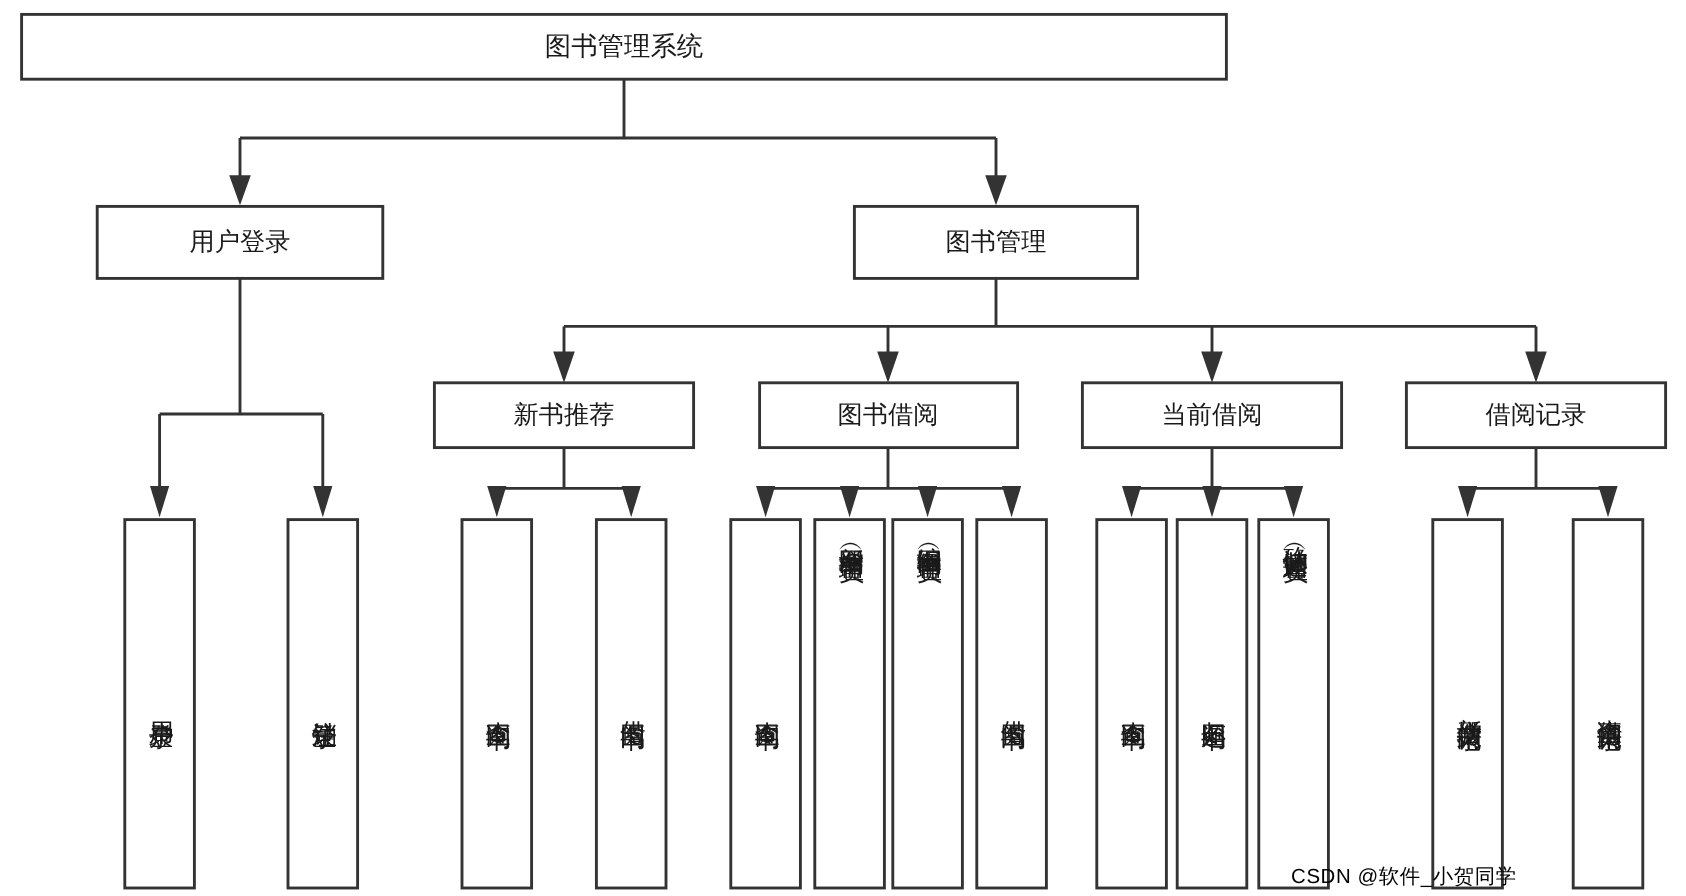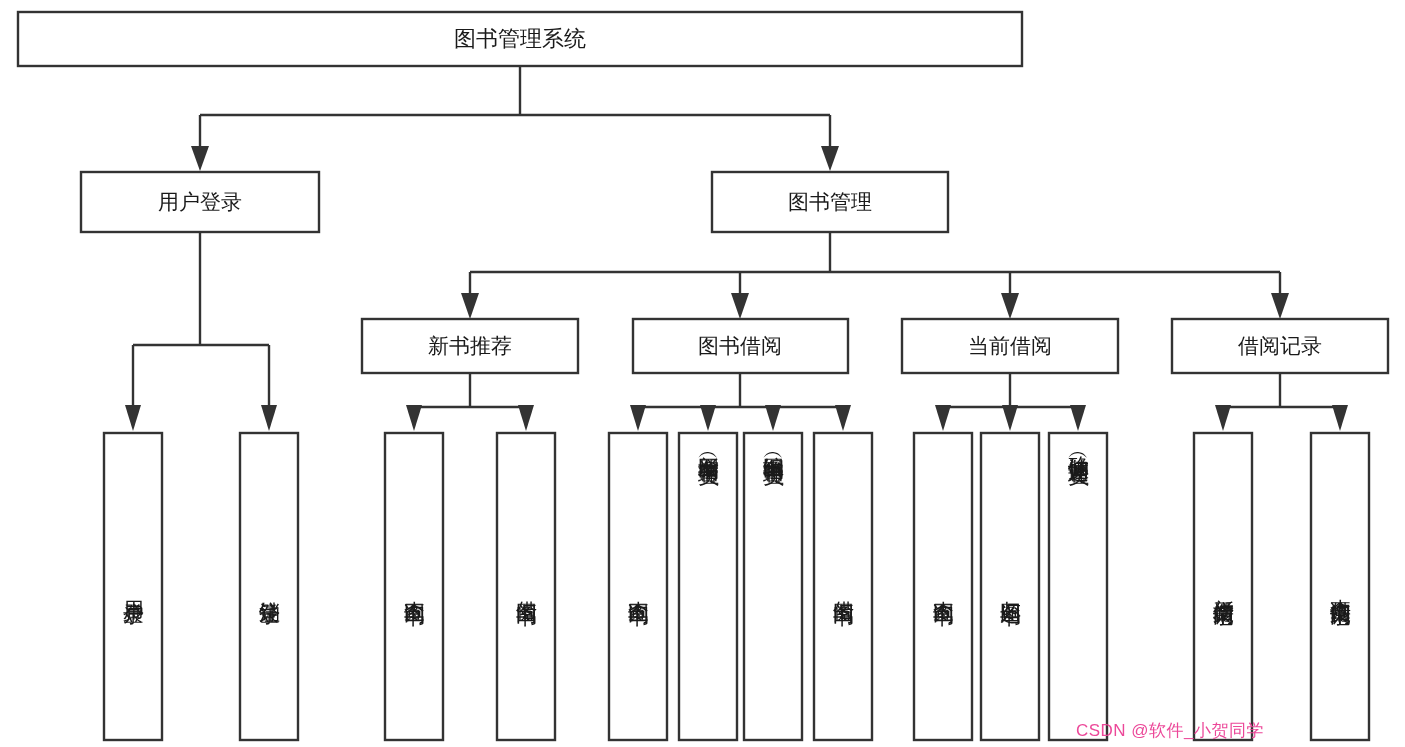--- a/index.html
+++ b/index.html
@@ -70,21 +70,21 @@
     letter-spacing: 1.5px;
     color: #1a1a1a;
     white-space: nowrap;
   }
   #watermark {
     position: absolute;
     right: 8px;
     bottom: 5px;
     font-family: "Liberation Sans", "DejaVu Sans", sans-serif;
     font-size: 17px;
-    color: #ec4899;
+    color: #000000;
     letter-spacing: 0.5px;
     white-space: nowrap;
   }
 </style>
 </head>
 <body>
 
 <div id="diagram-canvas">
 
   <svg class="flowchart" viewBox="0 0 1405 747">

